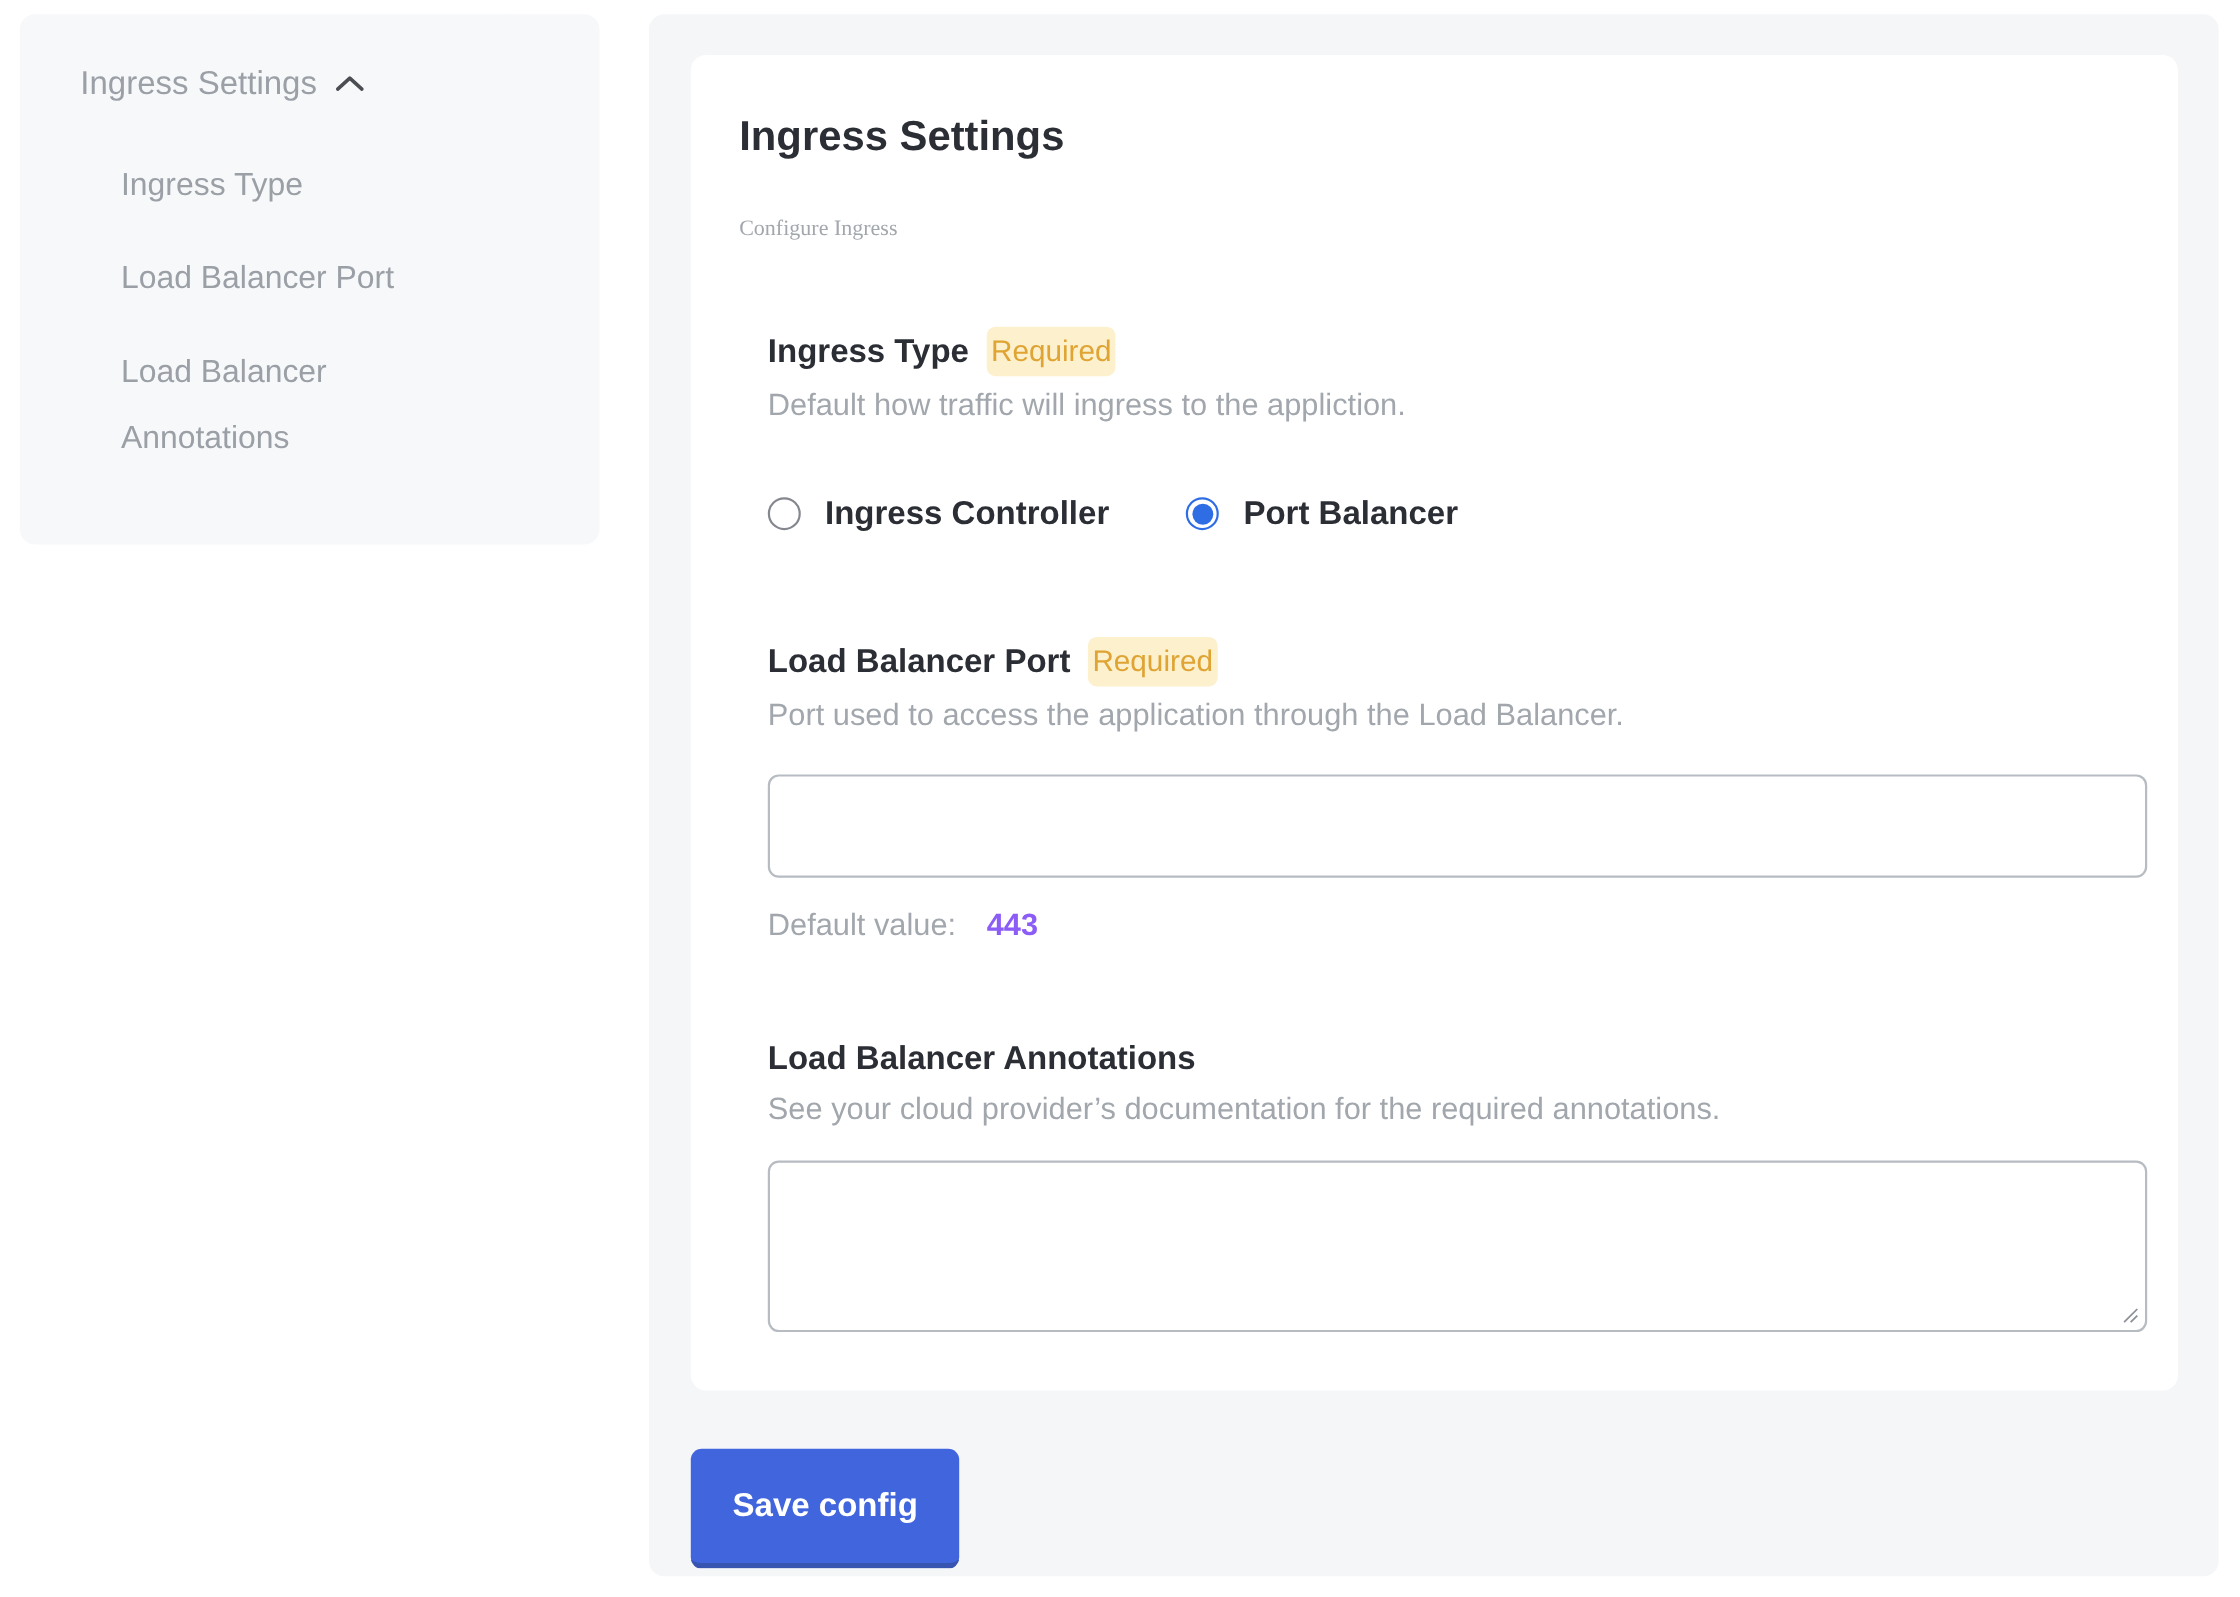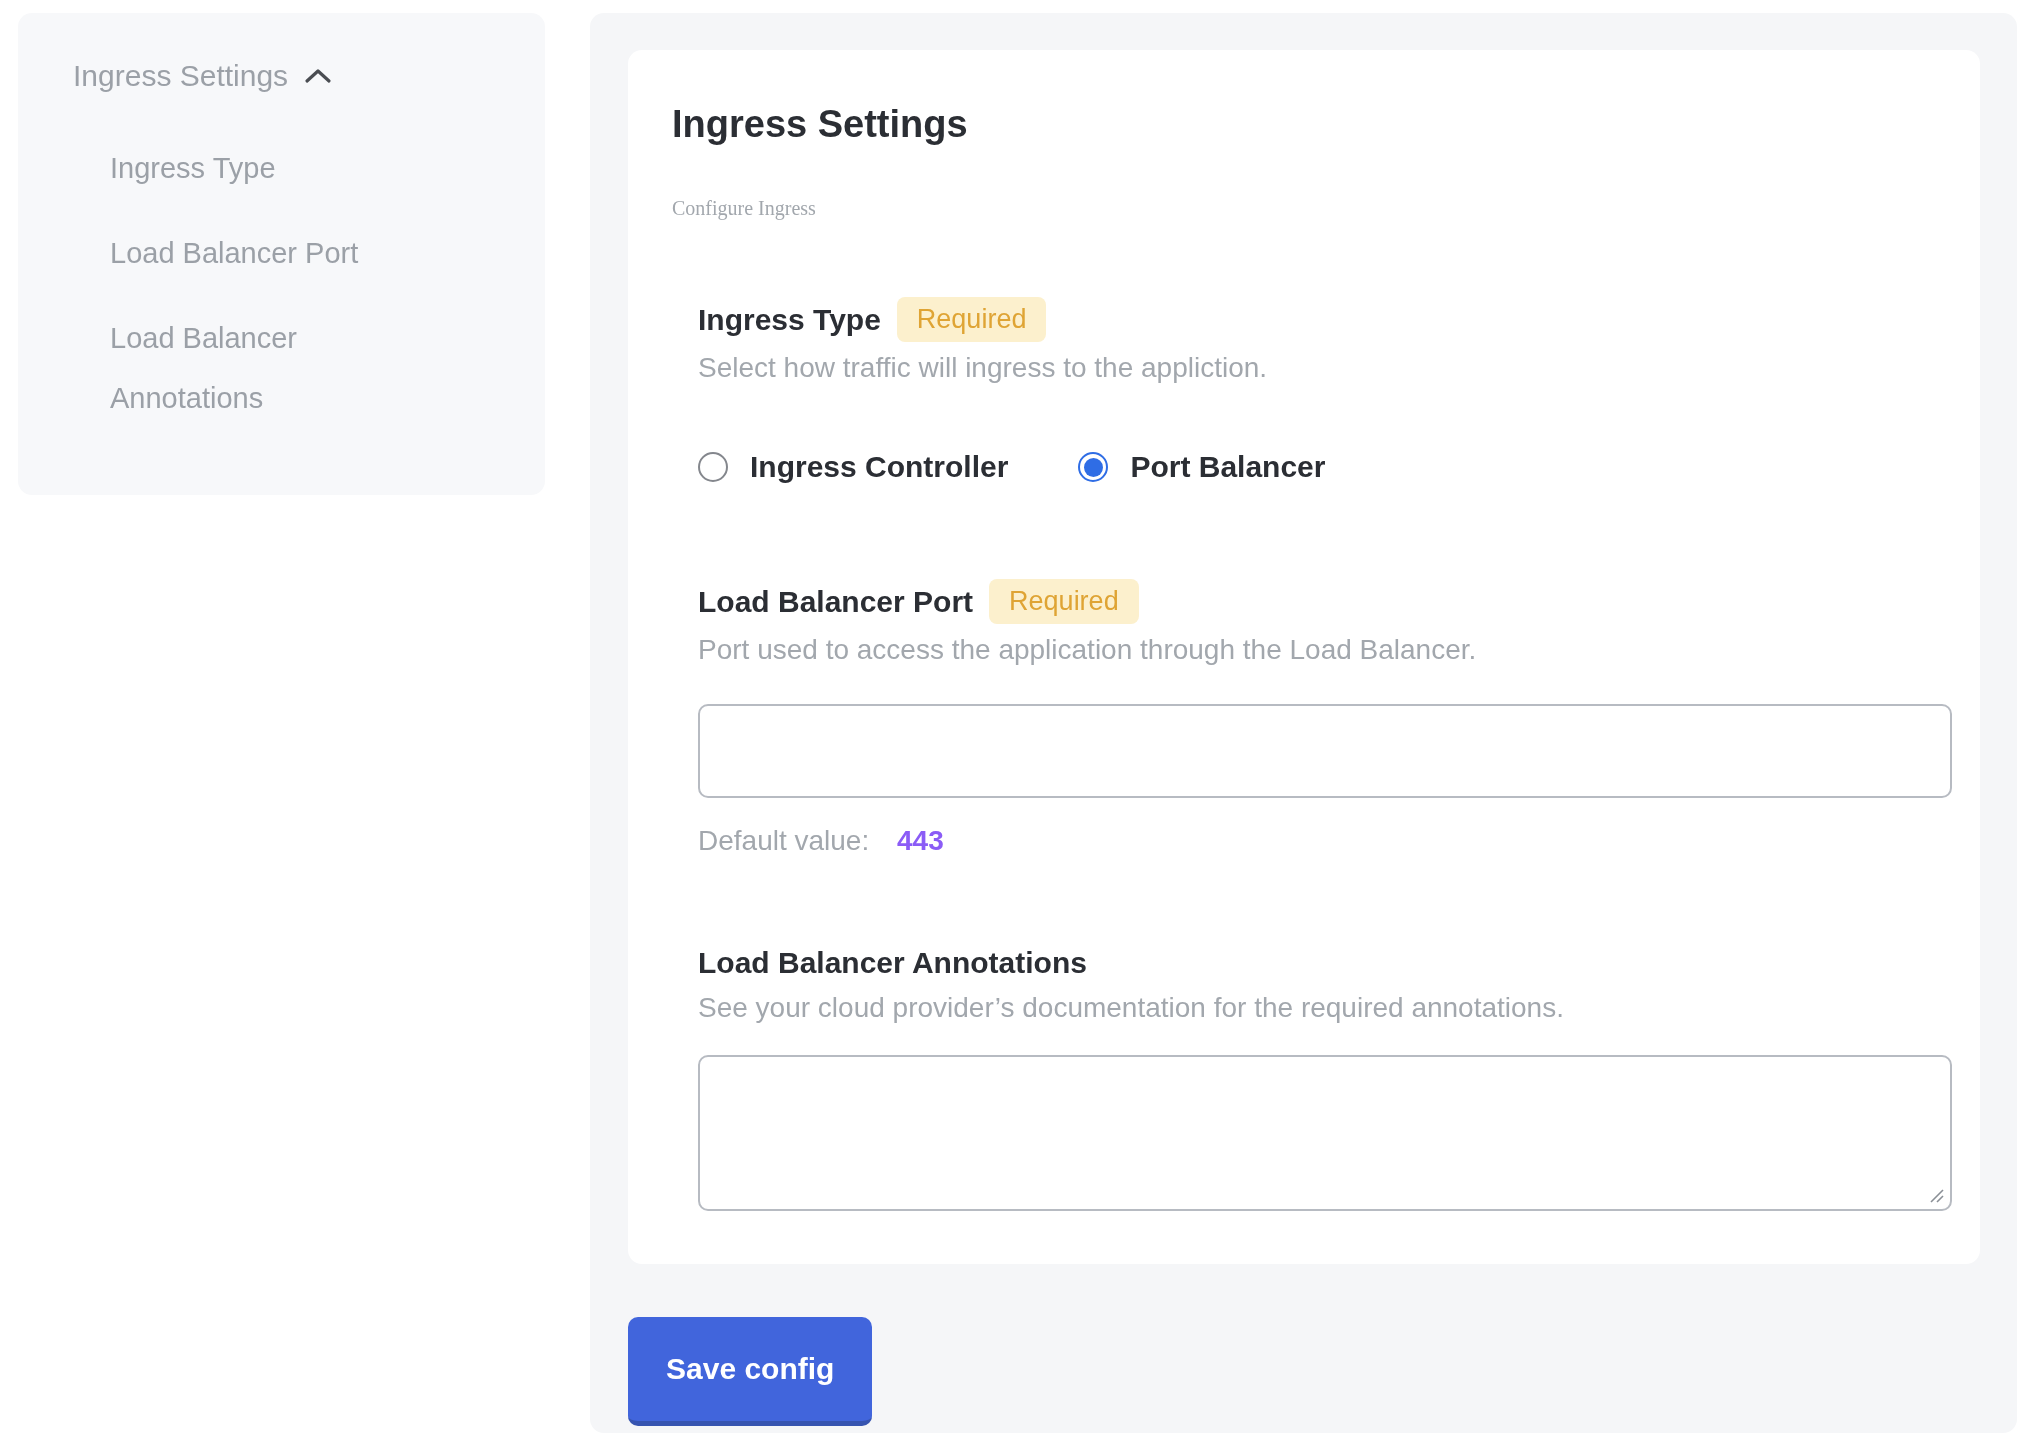--- a/index.html
+++ b/index.html
@@ -77,21 +77,21 @@
   .field-head { display: flex; align-items: center; }
   .field-label {
     font-size: 30px; line-height: 38px; font-weight: 700;
     color: #2b2e34;
   }
   .badge {
     margin-left: 16px;
     background: #fcf0cd;
     color: #dfa434;
     font-size: 27px; line-height: 27px;
-    padding: 9px 20px;
+    padding: 9px 4px;
     border-radius: 8px;
   }
   .field-desc {
     margin: 9px 0 0 0;
     font-size: 28px; line-height: 34px;
     color: #a2a7ad;
   }
 
   
   .radio-row { display: flex; align-items: flex-end; gap: 70px; margin-top: 64px; height: 36px; }
@@ -195,21 +195,21 @@
   <main class="panel">
     <section class="card">
       <h1>Ingress Settings</h1>
       <p class="subtitle">Configure Ingress</p>
 
       <div class="field field-1">
         <div class="field-head">
           <span class="field-label">Ingress Type</span>
           <span class="badge">Required</span>
         </div>
-        <p class="field-desc">Select how traffic will ingress to the appliction.</p>
+        <p class="field-desc">Default how traffic will ingress to the appliction.</p>
         <div class="radio-row">
           <label class="radio-opt">
             <span class="radio"></span>
             <span class="radio-label">Ingress Controller</span>
           </label>
           <label class="radio-opt">
             <span class="radio checked"></span>
             <span class="radio-label">Port Balancer</span>
           </label>
         </div>

